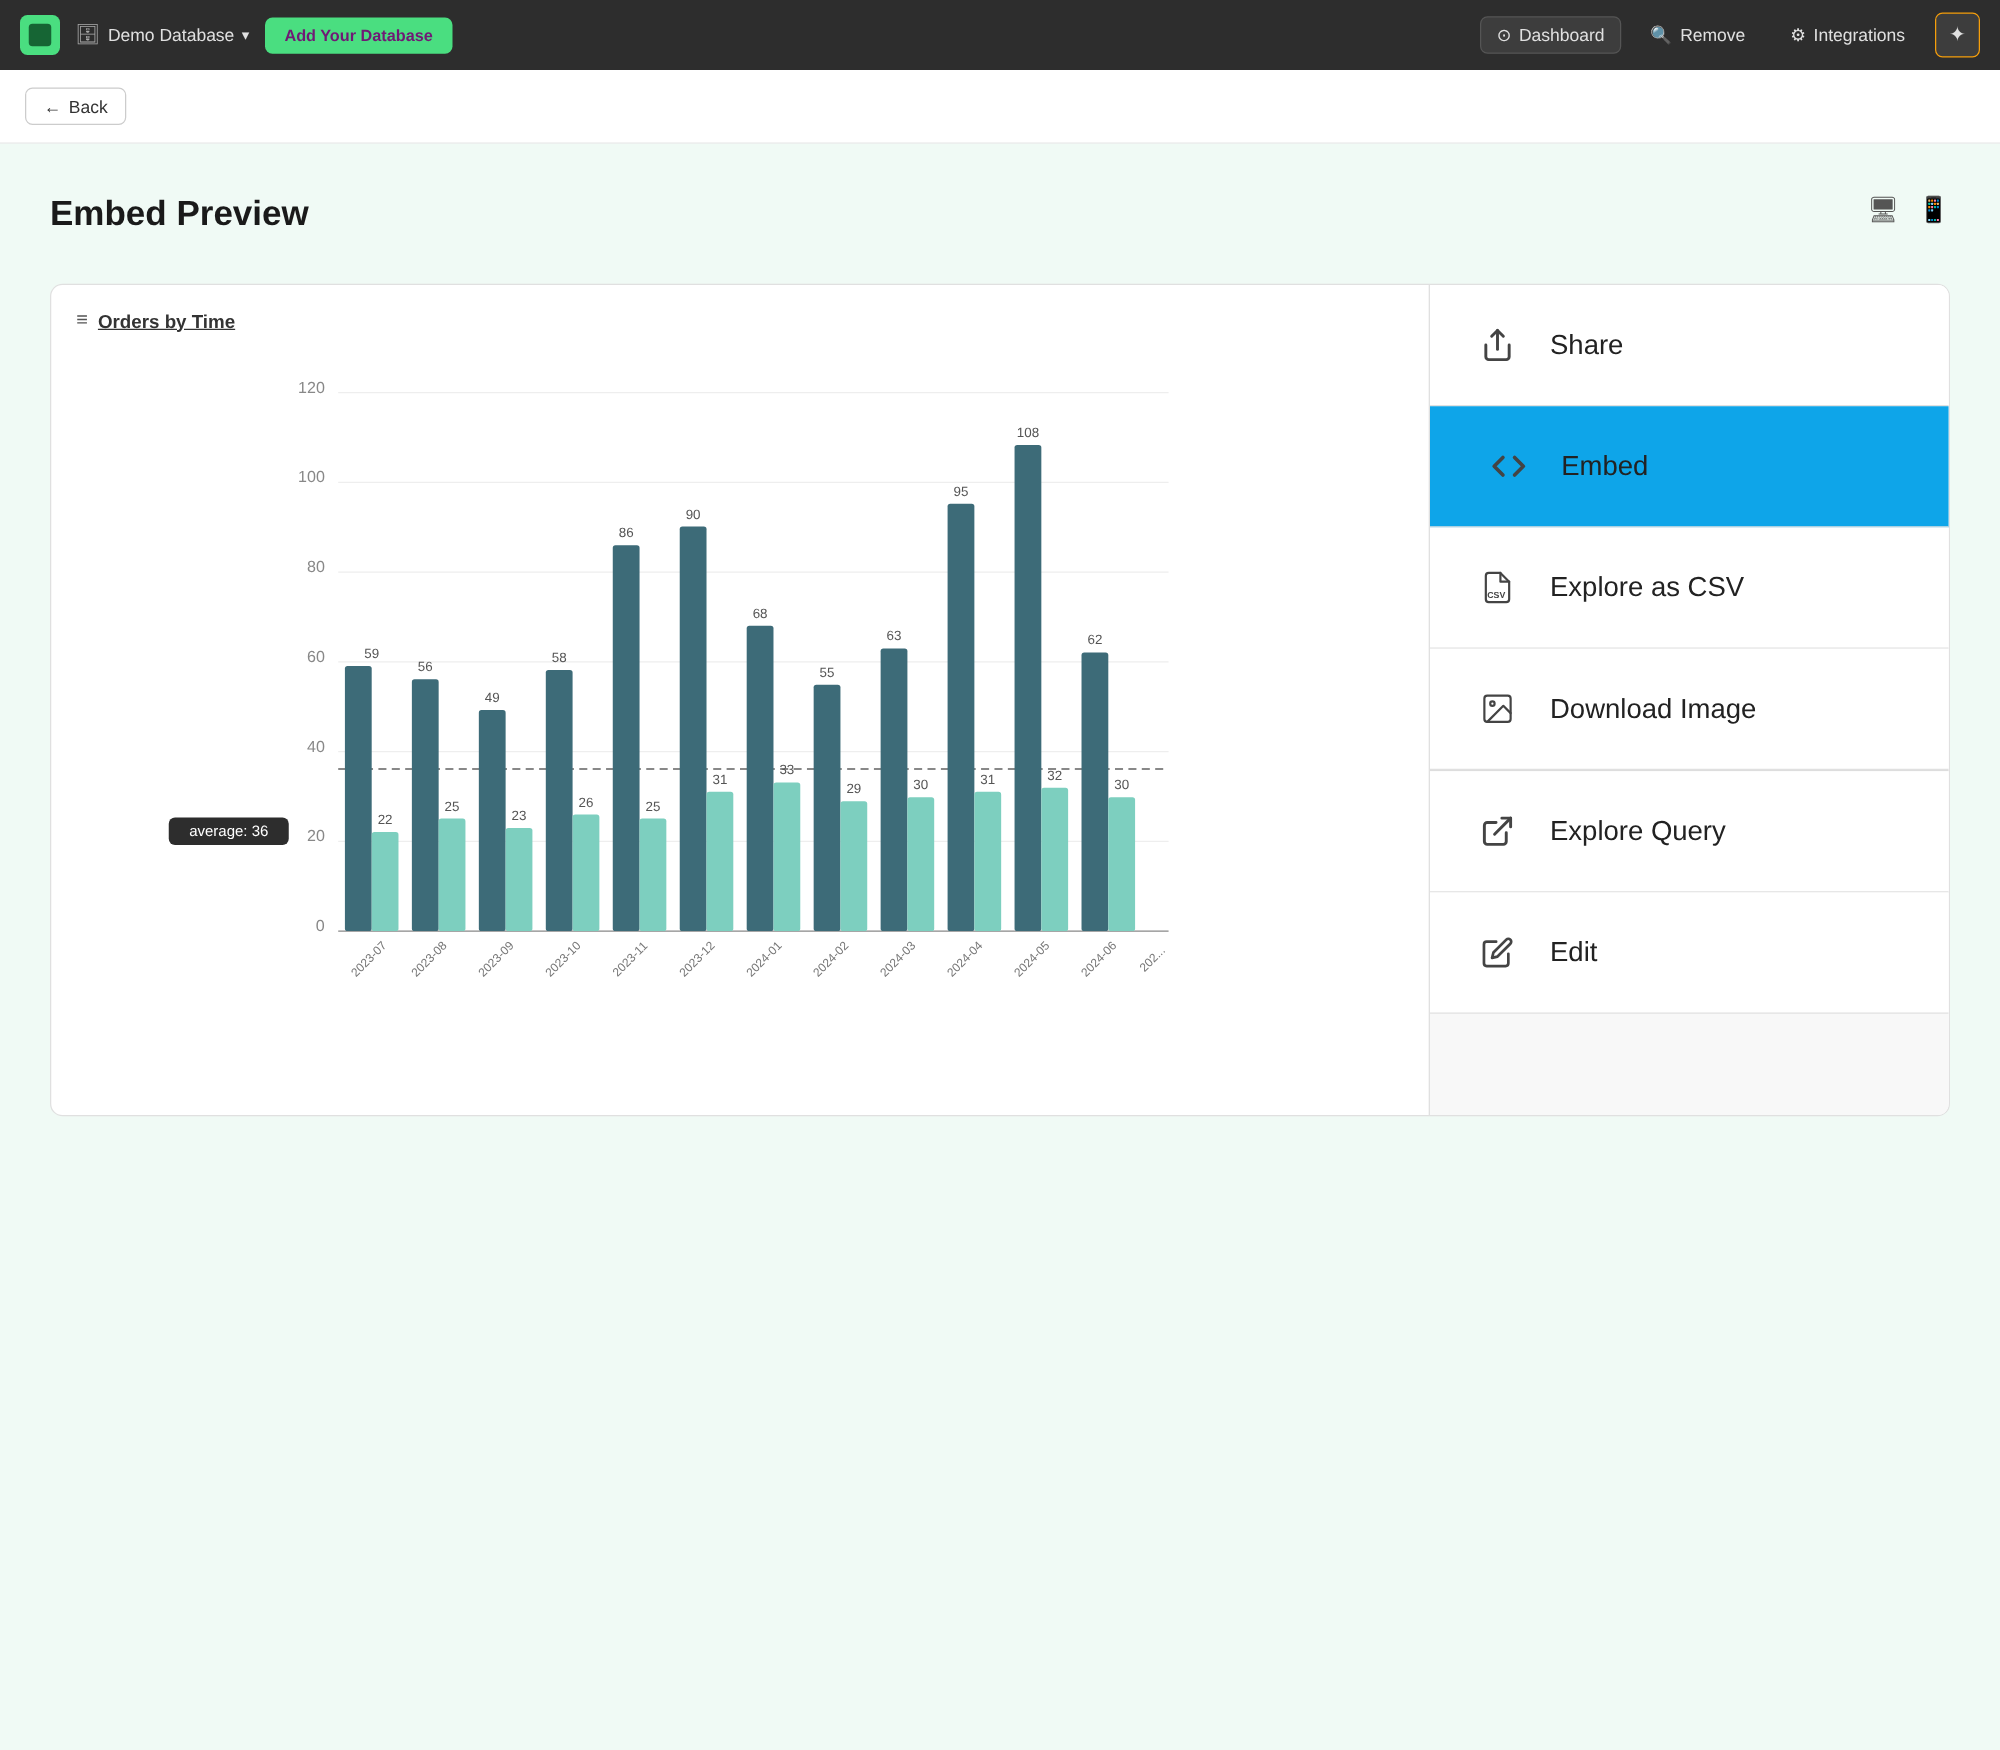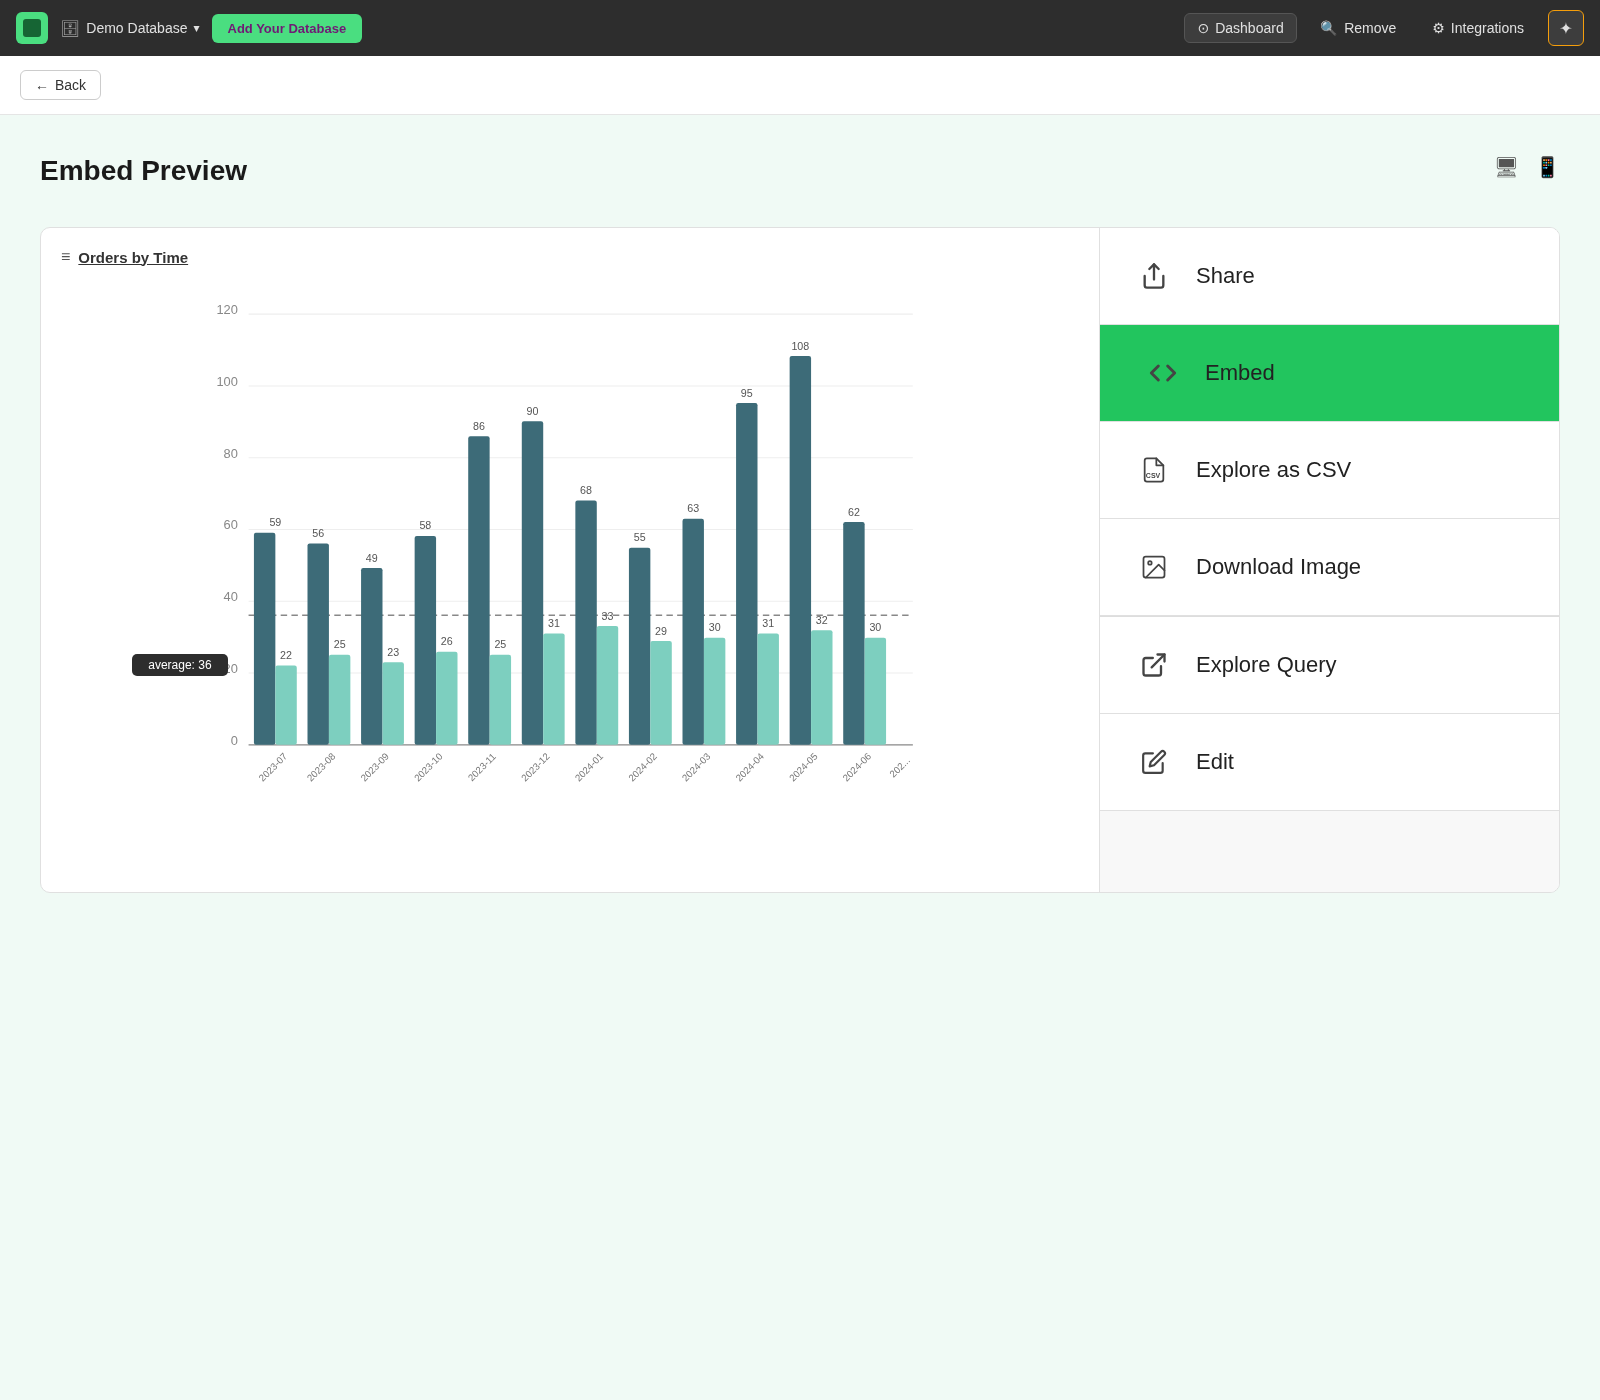--- a/index.html
+++ b/index.html
@@ -157,21 +157,21 @@
       padding: 4px 16px;
       border-radius: 5px;
       font-size: 12px;
       top: 62%;
       left: 7%;
       pointer-events: none;
     }
 
     
     .action-menu {
-      width: 460px;
+      width: 416px;
       flex-shrink: 0;
       border-left: 1px solid #e0e0e0;
       background: #f8f8f8;
     }
 
     .action-item {
       display: flex;
       align-items: center;
       gap: 20px;
       padding: 26px 32px;
@@ -387,21 +387,21 @@
           <div class="action-icon">
             <svg width="28" height="28" viewBox="0 0 24 24" fill="none" stroke="#444" stroke-width="2" stroke-linecap="round" stroke-linejoin="round">
               <path d="M4 12v8a2 2 0 0 0 2 2h12a2 2 0 0 0 2-2v-8"></path>
               <polyline points="16 6 12 2 8 6"></polyline>
               <line x1="12" y1="2" x2="12" y2="15"></line>
             </svg>
           </div>
           <span class="action-label">Share</span>
         </div>
 
-        <div class="action-item active" style="background:#22c55e;padding-left:41px;">
+        <div class="action-item active" style="background:#0ea5e9;padding-left:41px;">
           <div class="action-icon">
             <svg width="28" height="28" viewBox="0 0 24 24" fill="none" stroke="#444" stroke-width="2.5" stroke-linecap="round" stroke-linejoin="round">
               <polyline points="16 18 22 12 16 6"></polyline>
               <polyline points="8 6 2 12 8 18"></polyline>
             </svg>
           </div>
           <span class="action-label">Embed</span>
         </div>
 
         <div class="action-item">

